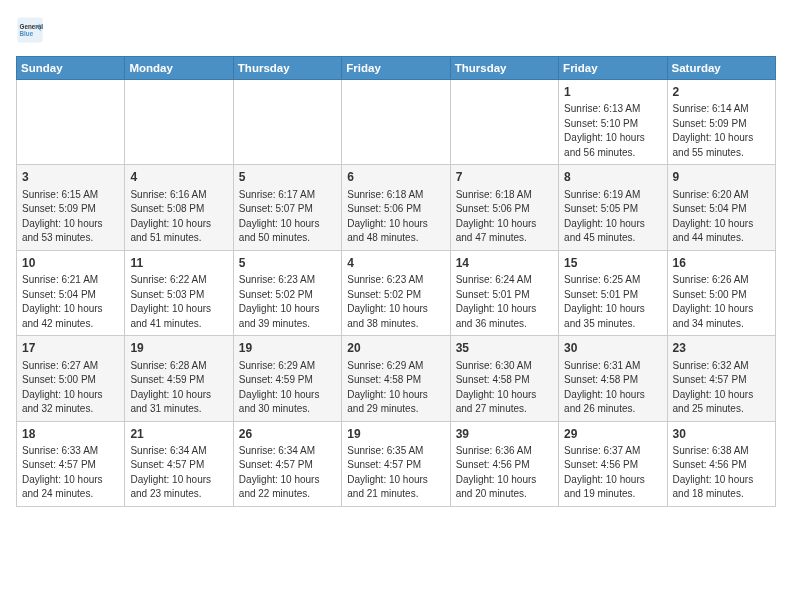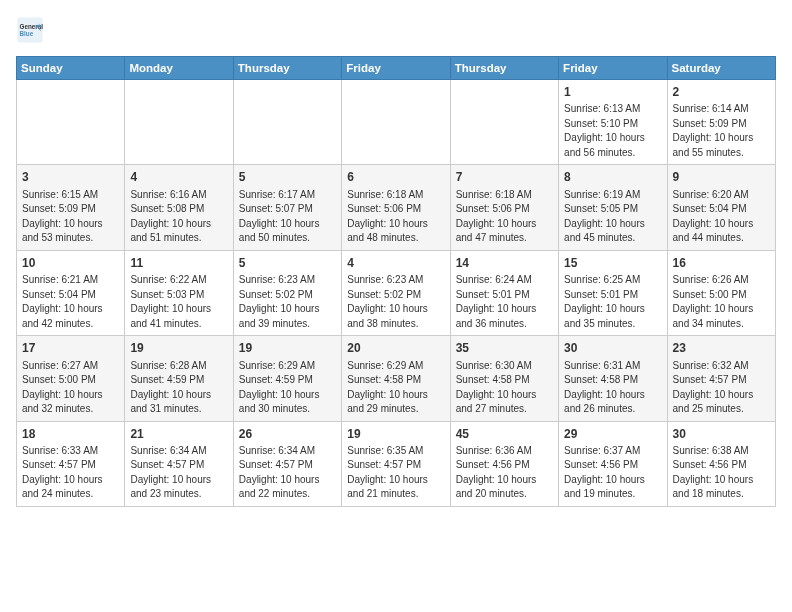--- a/index.html
+++ b/index.html
@@ -229,21 +229,21 @@
         </td>
         <td>
           <span class="day-number">26</span>
           <div class="day-info">Sunrise: 6:34 AM<br>Sunset: 4:57 PM<br>Daylight: 10 hours and 22 minutes.</div>
         </td>
         <td>
           <span class="day-number">19</span>
           <div class="day-info">Sunrise: 6:35 AM<br>Sunset: 4:57 PM<br>Daylight: 10 hours and 21 minutes.</div>
         </td>
         <td>
-          <span class="day-number">45</span>
+          <span class="day-number">39</span>
           <div class="day-info">Sunrise: 6:36 AM<br>Sunset: 4:56 PM<br>Daylight: 10 hours and 20 minutes.</div>
         </td>
         <td>
           <span class="day-number">29</span>
           <div class="day-info">Sunrise: 6:37 AM<br>Sunset: 4:56 PM<br>Daylight: 10 hours and 19 minutes.</div>
         </td>
         <td>
           <span class="day-number">30</span>
           <div class="day-info">Sunrise: 6:38 AM<br>Sunset: 4:56 PM<br>Daylight: 10 hours and 18 minutes.</div>
         </td>

